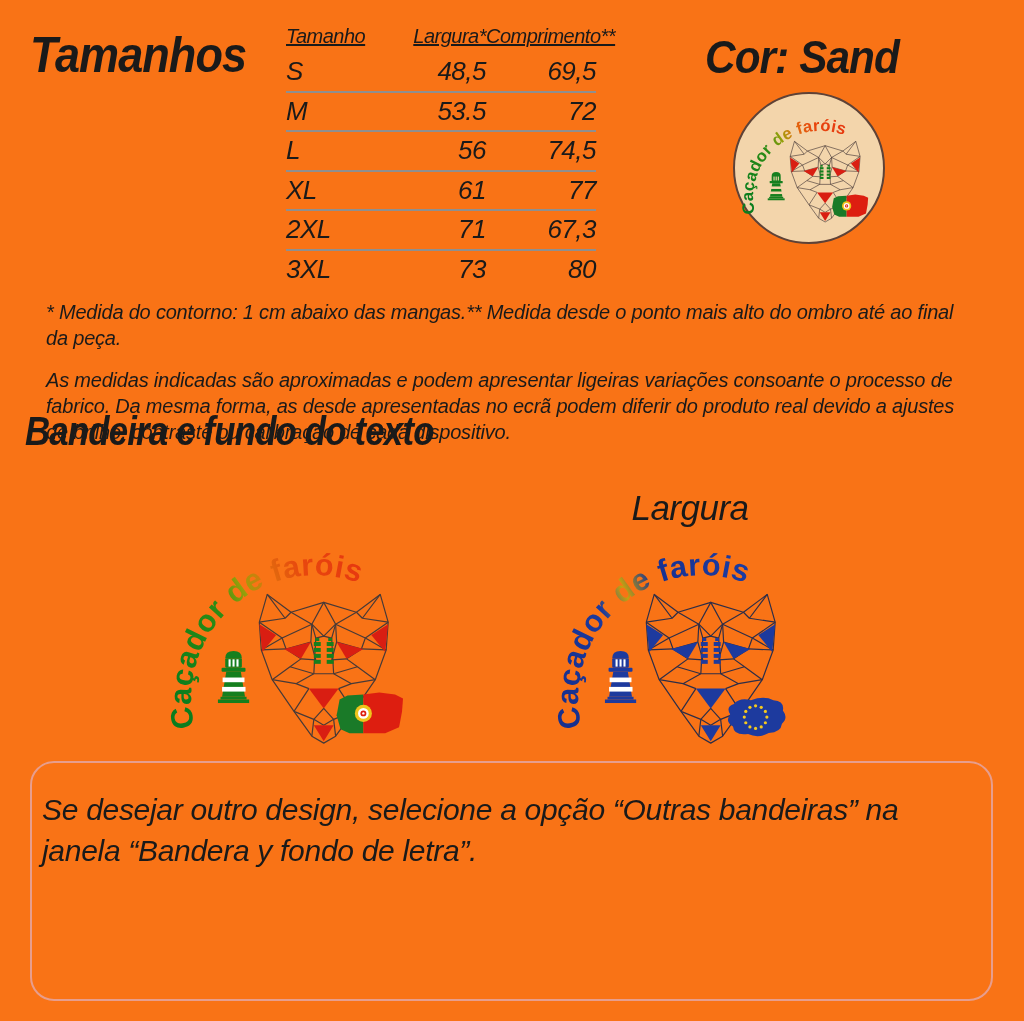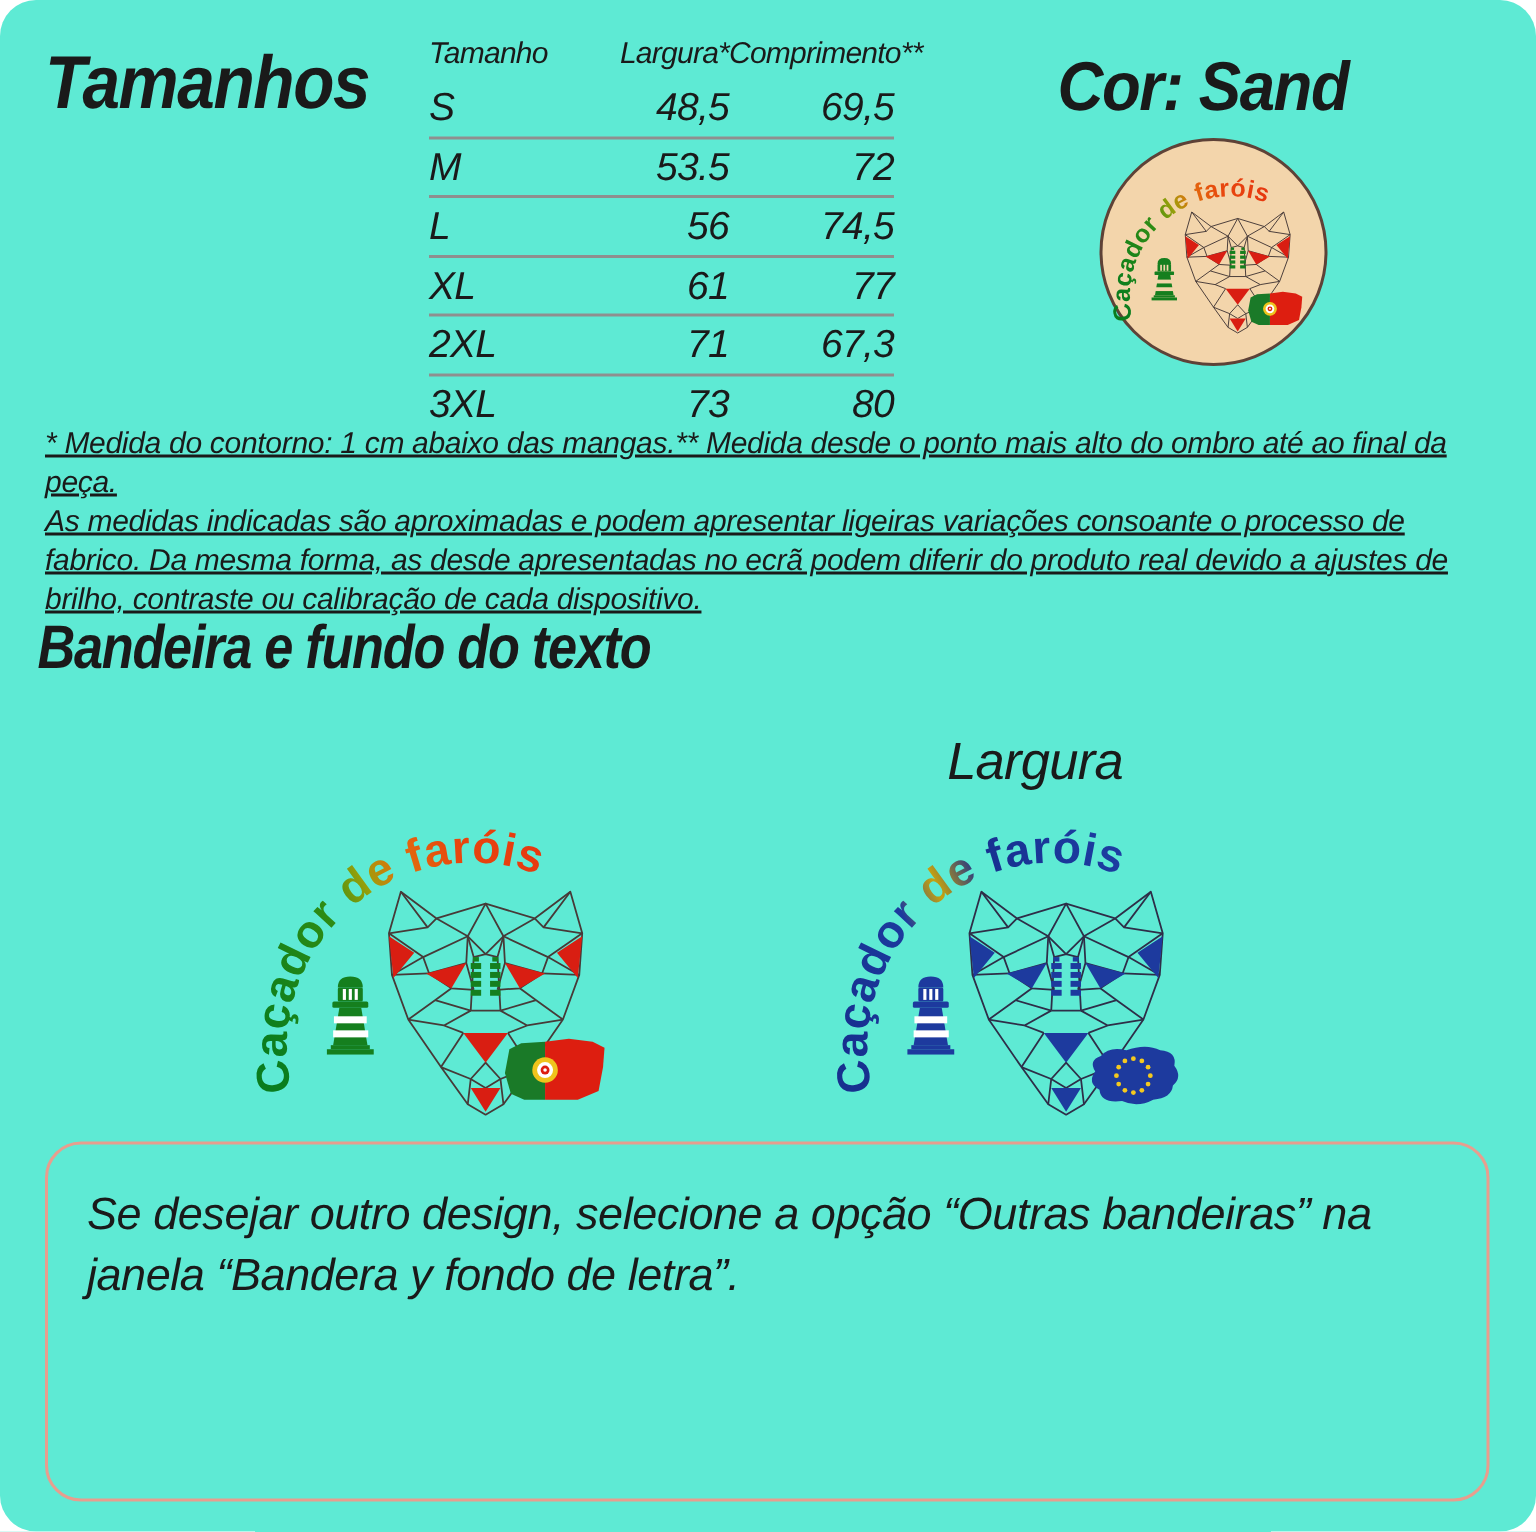--- a/index.html
+++ b/index.html
@@ -1,55 +1,55 @@
 <!DOCTYPE html>
 <html><head>
 <meta charset="utf-8">
 <style>
   html,body{margin:0;padding:0;background:#fff;}
-  .page{position:relative;width:1024px;height:1021px;background:#5eead4;overflow:hidden;
-        font-family:"Liberation Sans",sans-serif;color:#1a1a1a;border-radius:24px;}
+  .page{position:relative;width:1024px;height:1021px;background:#f97316;overflow:hidden;
+        font-family:"Liberation Sans",sans-serif;color:#1a1a1a;}
   .h-big{position:absolute;font-style:italic;font-weight:700;white-space:nowrap;
          transform-origin:0 50%;letter-spacing:-1px;}
   .tamanhos{left:30px;top:26px;font-size:50px;transform:scaleX(.9);}
   .cor{left:705px;top:30px;font-size:46px;transform:scaleX(.92);}
   .bandeira{left:25px;top:408px;font-size:41px;transform:scaleX(.85);}
 
   
   .size-table{position:absolute;left:286px;top:20px;width:310px;font-style:italic;}
   .trow{display:grid;grid-template-columns:108px 92px 110px;align-items:center;
         height:37.5px;border-bottom:2px solid #8f8f8f;font-size:26px;letter-spacing:-.5px;}
   .trow .c2,.trow .c3{text-align:right;}
-  .trow.thead{font-size:20px;height:33px;border-bottom:none;}
+  .trow.thead{font-size:20px;height:33px;border-bottom:none;text-decoration:underline;}
   .trow.last{border-bottom:none;}
 
   
   .badge{position:absolute;left:733px;top:92px;width:152px;height:152px;border-radius:50%;
          background:#F3D5AB;border:2px solid #5E4237;box-sizing:border-box;
          display:flex;align-items:center;justify-content:center;}
 
   
   .notes{position:absolute;left:30px;top:283px;width:956px;font-style:italic;
          font-size:20px;line-height:26px;letter-spacing:-.2px;}
-  .notes p{margin:0;text-decoration:underline;}
+  .notes p{margin:16px;}
 
   .opt-label{position:absolute;width:260px;text-align:center;font-style:italic;
              font-size:35px;top:488px;letter-spacing:-.5px;}
   .portugal-label{left:167px;}
   .europa-label{left:560px;}
 
   .logo{position:absolute;top:533px;}
   .pt-logo{left:165px;}
   .eu-logo{left:552px;}
 
   .arc-text{font-family:"Liberation Sans",sans-serif;font-weight:700;font-size:31px;letter-spacing:.5px;}
 
   
   .info-box{position:absolute;left:30px;top:761px;width:963px;height:240px;box-sizing:border-box;
-            border:2.5px solid #E79E8E;border-radius:24px;padding:26px 22px 0 26px;
+            border:2.5px solid #E79E8E;border-radius:24px;padding:26px 22px 0 10px;
             font-style:italic;font-size:30px;line-height:41px;letter-spacing:-.3px;}
   .info-box p{margin:0;}
   .info-box p + p{margin-top:41px;}
   .defs-svg{position:absolute;width:0;height:0;}
 </style>
 </head>
 <body>
 
 <div class="page">
 

